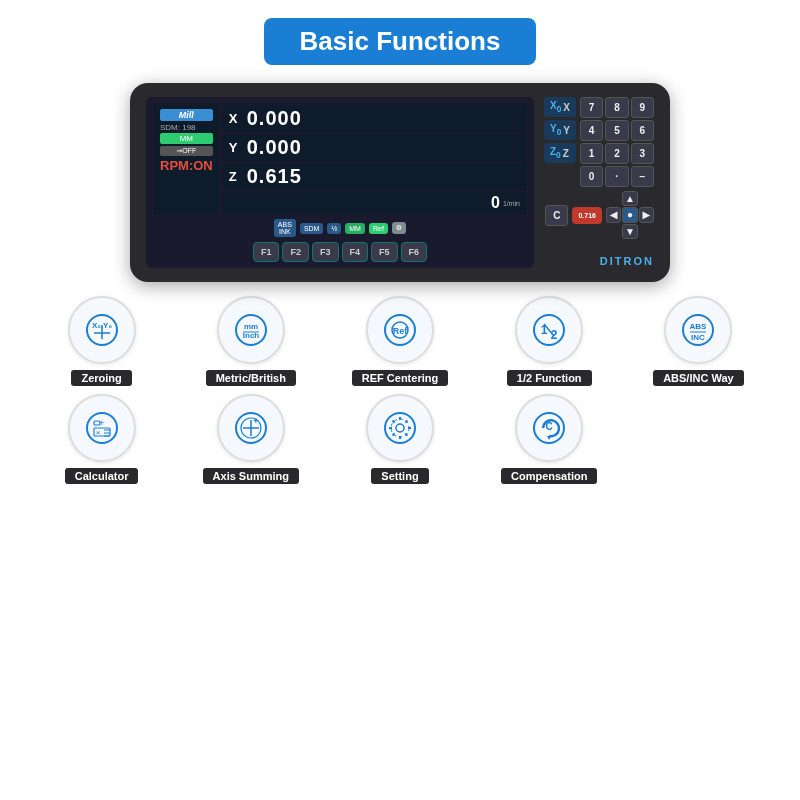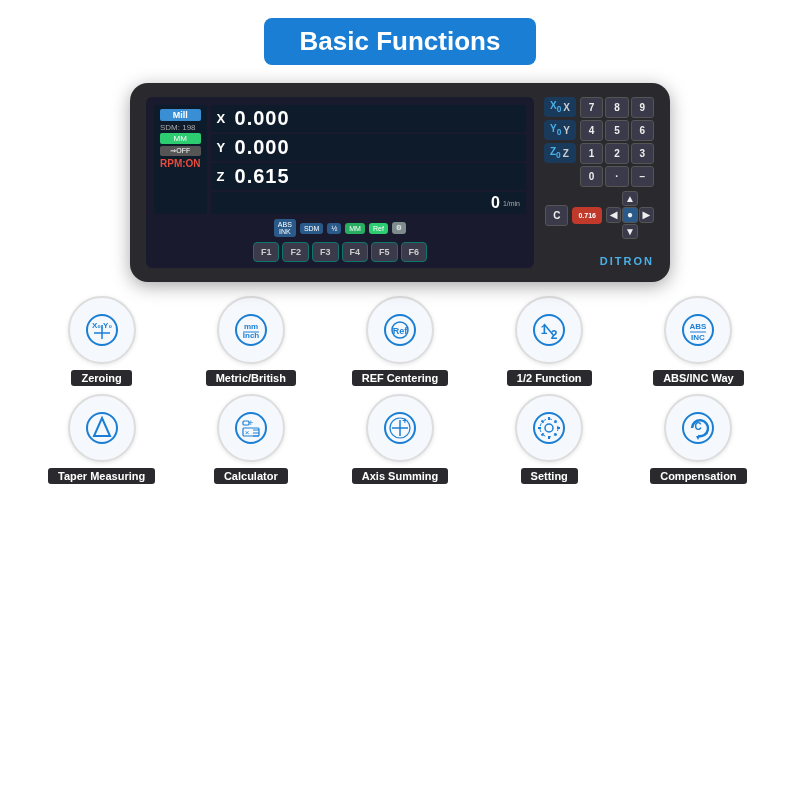--- a/index.html
+++ b/index.html
@@ -68,20 +68,21 @@
     }
     .mode-badge {
       background: #3a8fd4;
       color: #fff;
       font-size: 9px;
       font-weight: bold;
       text-align: center;
       padding: 1px 8px;
       border-radius: 2px;
       margin-bottom: 2px;
+      font-style: italic;
     }
     .sdm-line {
       color: #aaa;
       font-size: 8px;
       margin-bottom: 1px;
     }
     .mm-badge {
       background: #2ecc71;
       color: #fff;
       font-size: 8px;
@@ -93,21 +94,21 @@
     .feed-badge {
       background: #555;
       color: #fff;
       font-size: 7px;
       text-align: center;
       padding: 1px 2px;
       border-radius: 2px;
     }
     .rpm-badge {
       color: #e74c3c;
-      font-size: 10px;
+      font-size: 13px;
       font-weight: bold;
       margin-top: 2px;
     }
 
     .axis-readings {
       flex: 1;
       display: flex;
       flex-direction: column;
       gap: 2px;
     }
@@ -501,29 +502,20 @@
         <svg viewBox="0 0 36 36">
           <circle cx="18" cy="18" r="15" fill="none" stroke="#1a7fd4" stroke-width="2"></circle>
           <text x="18" y="17" text-anchor="middle" font-size="8" fill="#1a7fd4" font-weight="bold">ABS</text>
           <line x1="10" y1="20" x2="26" y2="20" stroke="#1a7fd4" stroke-width="1"></line>
           <text x="18" y="28" text-anchor="middle" font-size="8" fill="#1a7fd4" font-weight="bold">INC</text>
         </svg>
       </div>
       <div class="feature-label-box">ABS/INC Way</div>
     </div>
 
-    <div class="feature-item">
-      <div class="feature-icon-circle">
-        <svg viewBox="0 0 36 36">
-          <circle cx="18" cy="18" r="15" fill="none" stroke="#1a7fd4" stroke-width="2"></circle>
-          <polygon points="18,8 26,26 10,26" fill="none" stroke="#1a7fd4" stroke-width="2"></polygon>
-        </svg>
-      </div>
-      <div class="feature-label-box">Taper Measuring</div>
-    </div>
 
     <div class="feature-item">
       <div class="feature-icon-circle">
         <svg viewBox="0 0 36 36">
           <circle cx="18" cy="18" r="15" fill="none" stroke="#1a7fd4" stroke-width="2"></circle>
           <text x="18" y="16" text-anchor="middle" font-size="9" fill="#1a7fd4">+</text>
           <text x="14" y="25" text-anchor="middle" font-size="8" fill="#1a7fd4">×</text>
           <line x1="20" y1="20" x2="26" y2="20" stroke="#1a7fd4" stroke-width="1"></line>
           <line x1="20" y1="23" x2="26" y2="23" stroke="#1a7fd4" stroke-width="1"></line>
           <line x1="20" y1="26" x2="26" y2="26" stroke="#1a7fd4" stroke-width="1"></line>

